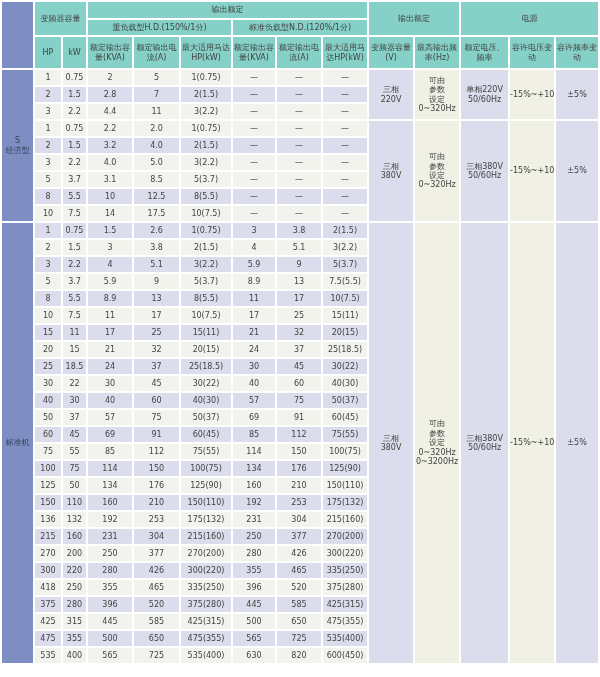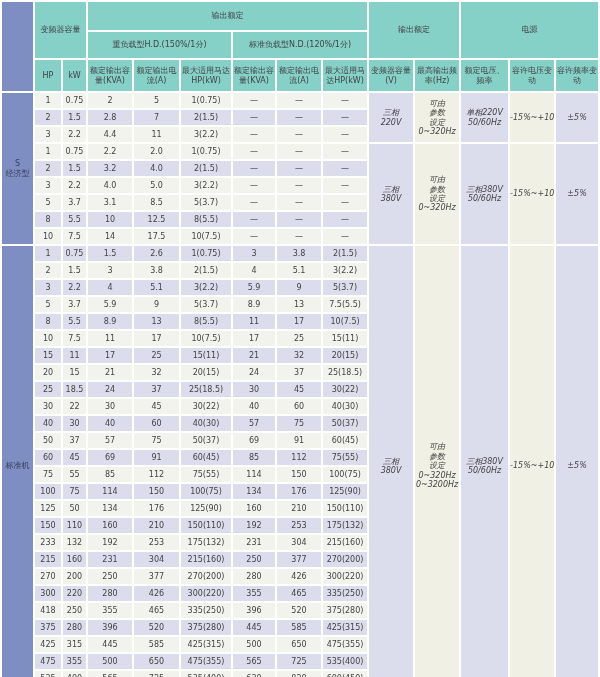--- a/index.html
+++ b/index.html
@@ -8,26 +8,26 @@
   table{border-collapse:separate;border-spacing:2px;table-layout:fixed;width:600px;}
   th,td{font-size:8px;line-height:1.18;text-align:center;vertical-align:middle;
         padding:0;color:#434343;overflow:hidden;}
   thead th{font-weight:normal;}
   .teal{background:var(--teal);}
   .blue{background:var(--blue);color:#37405e;}
   .lav{background:var(--lavender);}
   .lt{background:var(--row-light);}
   .cream{background:var(--cream);}
   .pre{white-space:pre-line;}
-  .rowA th{height:28px;}
-  .rowB th{height:26px;}
+  .rowA th{height:16px;}
+  .rowB th{height:15px;}
   .rowC th{height:31px;}
   tbody td{height:15px;}
   .label{font-size:8px;}
-  .merged{font-size:8px;font-style:italic;}
+  .merged{font-size:8px;}
 </style>
 </head>
 <body>
 
 <div class="page">
   <table>
     <colgroup>
       <col style="width:31px">
         <col style="width:26px">
         <col style="width:23px">
@@ -360,21 +360,21 @@
           <td class="lav">150</td>
           <td class="lav">110</td>
           <td class="lav">160</td>
           <td class="lav">210</td>
           <td class="lav">150(110)</td>
           <td class="lav">192</td>
           <td class="lav">253</td>
           <td class="lav">175(132)</td>
         </tr>
         <tr>
-          <td class="lt">233</td>
+          <td class="lt">136</td>
           <td class="lt">132</td>
           <td class="lt">192</td>
           <td class="lt">253</td>
           <td class="lt">175(132)</td>
           <td class="lt">231</td>
           <td class="lt">304</td>
           <td class="lt">215(160)</td>
         </tr>
         <tr>
           <td class="lav">215</td>

